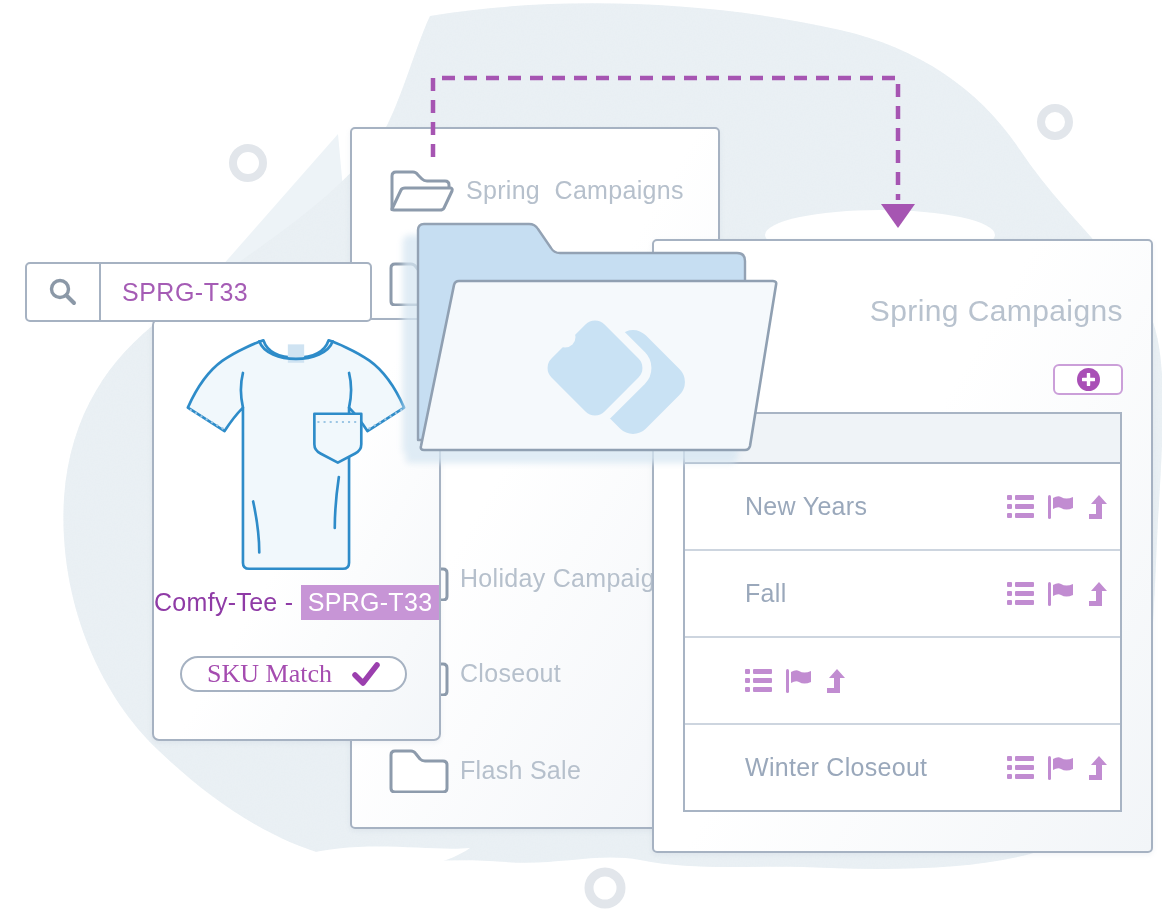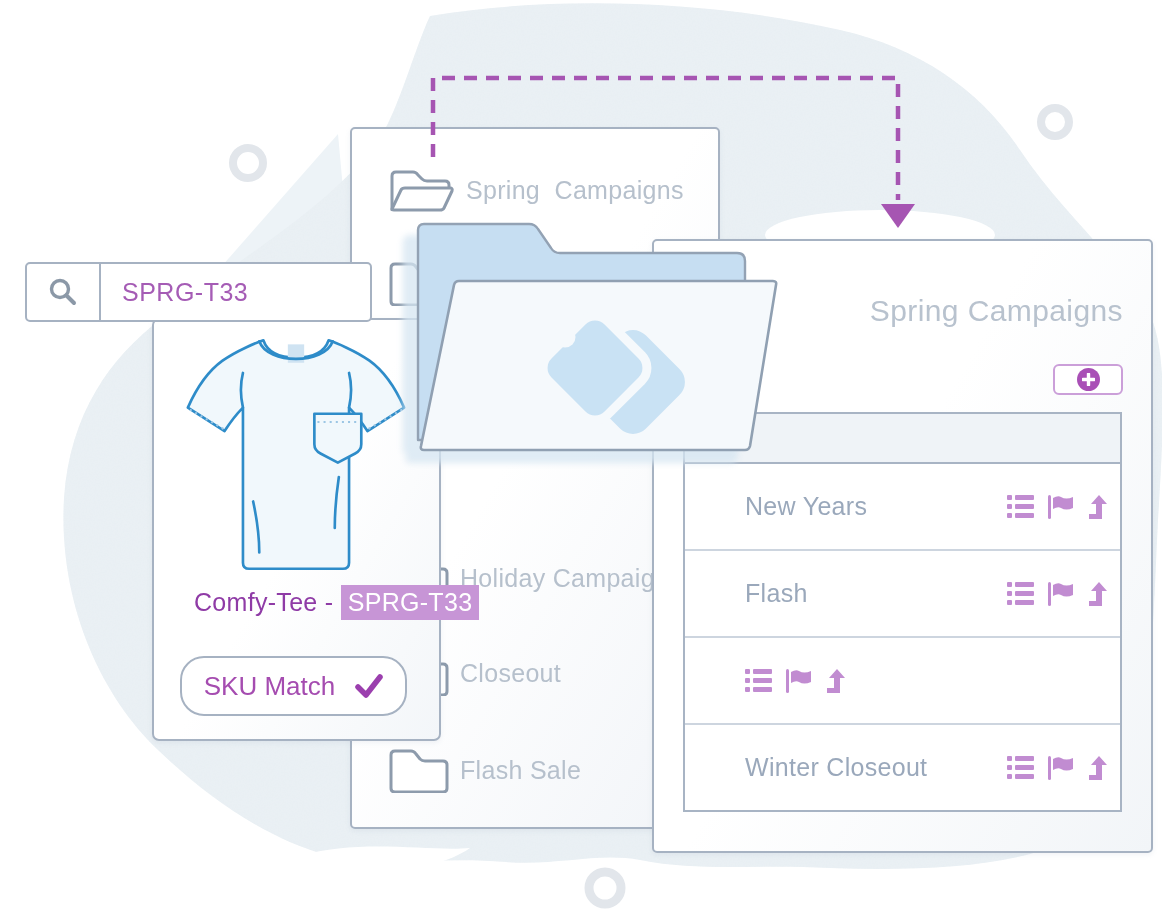--- a/index.html
+++ b/index.html
@@ -40,27 +40,27 @@
 
   
   .product-card{
     position:absolute;left:152px;top:318px;width:285px;height:419px;
     background:linear-gradient(300deg,#f3f6f9 0%,#ffffff 50%);
     border:2px solid #a6b2c2;border-radius:7px;
     box-shadow:0 2px 5px rgba(140,160,185,.12);
   }
   .shirt{position:absolute;left:19px;top:6px;}
   .product-label{position:absolute;left:0;top:268px;width:100%;text-align:center;
-    font-size:25px;color:#8f3ba6;letter-spacing:.3px;white-space:pre;margin-left:40px;}
+    font-size:25px;color:#8f3ba6;letter-spacing:.3px;white-space:pre;}
   .sku-highlight{background:#c795d6;color:#ffffff;padding:3px 7px 4px 7px;}
   .sku-pill{
-    position:absolute;left:26px;top:336px;width:227px;height:60px;box-sizing:border-box;
+    position:absolute;left:26px;top:336px;width:227px;height:36px;box-sizing:border-box;
     background:#ffffff;border:2px solid #a6b2c2;border-radius:24px;
     display:flex;align-items:center;justify-content:center;gap:20px;
-    font-size:26px;color:#a54cb0;cursor:pointer;
+    font-size:26px;color:#a54cb0;cursor:pointer;font-family:Liberation Serif, serif;
   }
 
   
   .campaign-panel{
     position:absolute;left:652px;top:239px;width:501px;height:614px;box-sizing:border-box;
     background:linear-gradient(300deg,#f2f5f8 0%,#ffffff 55%);
     border:2px solid #a6b2c2;border-radius:5px;
     box-shadow:0 2px 5px rgba(140,160,185,.12);
   }
   .campaign-title{position:absolute;top:53px;right:28px;font-size:30px;color:#b8c2ce;letter-spacing:.4px;}
@@ -261,21 +261,21 @@
           </span>
         <span>
             <svg width="21" height="24" viewBox="0 0 21 24">
               <path d="M12,0 L20,9 L15,9 L15,24 L2,24 L2,19 L9,19 L9,9 L4,9 Z" fill="#c18cd1"></path>
             </svg>
           </span>
       </span>
     </div>
 
     <div class="table-row">
-      <span class="row-label">Flash</span>
+      <span class="row-label">Fall</span>
       <span class="row-icons">
         <span>
             <svg width="27" height="23" viewBox="0 0 27 23">
               <g fill="#c18cd1">
                 <rect x="0" y="0" width="5" height="5" rx="1"></rect>
                 <rect x="0" y="9" width="5" height="5" rx="1"></rect>
                 <rect x="0" y="18" width="5" height="5" rx="1"></rect>
                 <rect x="8" y="0" width="19" height="5" rx="1"></rect>
                 <rect x="8" y="9" width="19" height="5" rx="1"></rect>
                 <rect x="8" y="18" width="19" height="5" rx="1"></rect>

